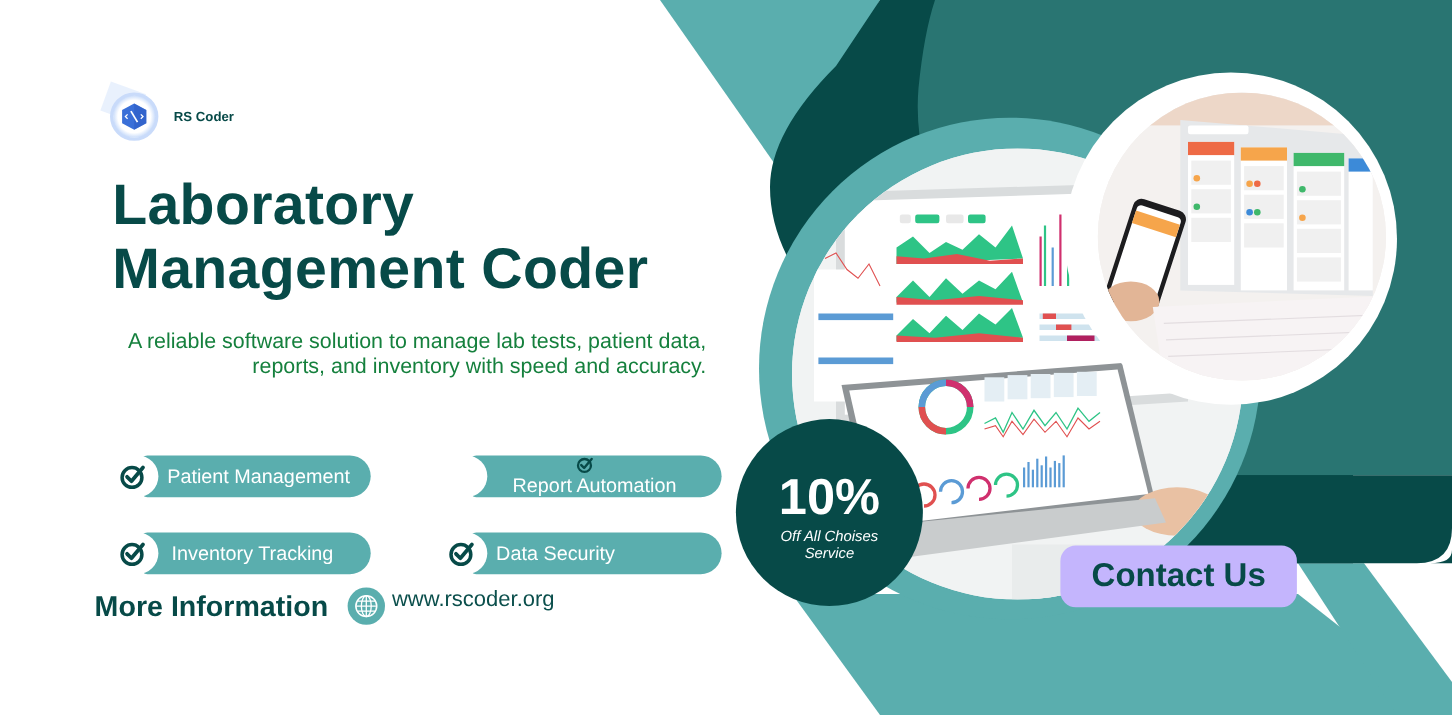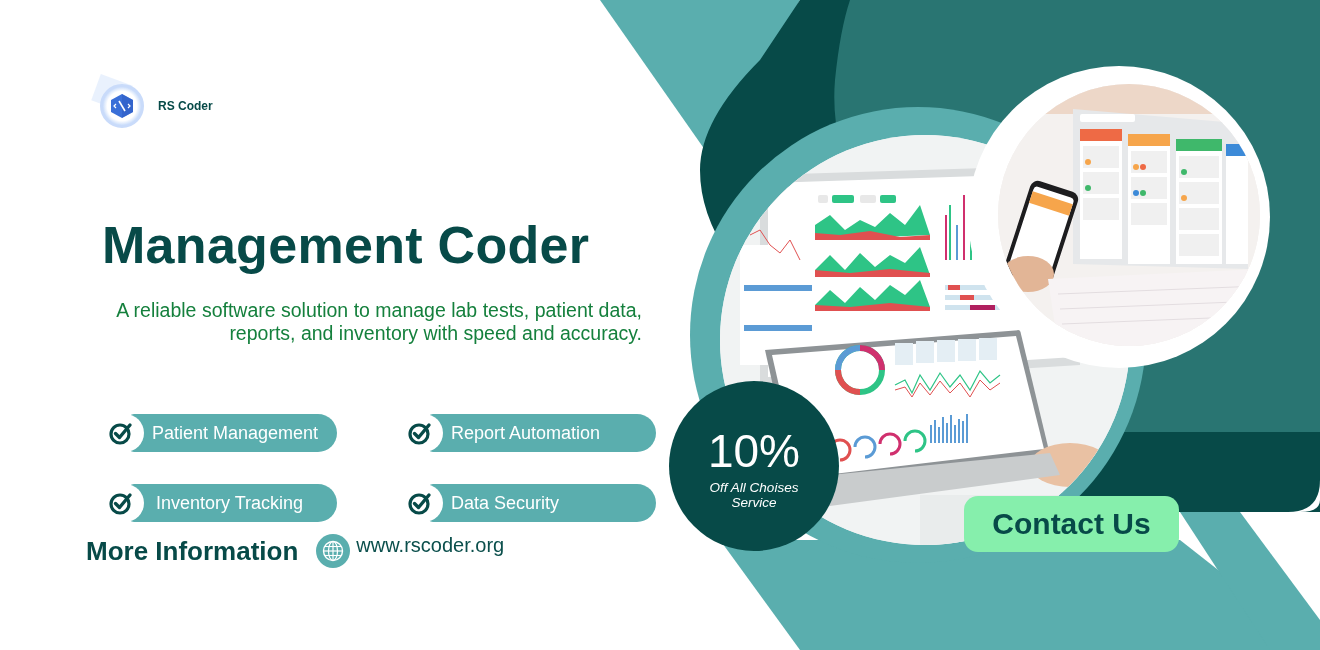--- a/index.html
+++ b/index.html
@@ -17,42 +17,42 @@
   .title { position: absolute; left: 102px; top: 158px; font-size: 52px; line-height: 58px; font-weight: 700; color: #074a48; letter-spacing: 0.3px; z-index: 2; }
   .desc { position: absolute; left: 102px; top: 299px; width: 540px; font-size: 19.5px; line-height: 23px; color: #15803d; z-index: 2; text-align: right; }
 
   .features { position: absolute; left: 108px; top: 414px; display: grid; grid-template-columns: 267px 250px; column-gap: 0; row-gap: 14px; z-index: 2; gap: 32px; }
   .feature { position: relative; display: flex; align-items: center; height: 38px; }
   .feature .pill { position: absolute; left: 20px; right: 0; height: 38px; background: #5aaeae; border-radius: 6px 19px 19px 6px; }
   .feature .pill::before { content: ""; position: absolute; left: -6px; top: 0; width: 22px; height: 38px; background: #ffffff; border-radius: 0 19px 19px 0; }
   .feature .check { position: relative; z-index: 2; width: 26px; height: 26px; }
   .feature .label { position: relative; z-index: 2; margin-left: 18px; font-size: 18px; color: #ffffff; white-space: nowrap; }
   .feature.f1 { width: 229px; }
-  .feature.f2 { width: 249px; }
+  .feature.f2 { width: 249px; flex-direction: column; }
   .feature.f3 { width: 229px; }
   .feature.f4 { width: 249px; }
   .feature.f3 .label { margin-left: 22px; }
   .feature.f2 .label, .feature.f4 .label { margin-left: 18px; }
 
   .more { position: absolute; left: 86px; top: 534px; display: flex; align-items: center; z-index: 2; }
   .more-label { font-size: 26px; font-weight: 700; color: #074a48; }
   .web { display: flex; margin-left: 18px; gap: 6px; }
   .globe { width: 34px; height: 34px; border-radius: 50%; background: #5aaeae; display: flex; align-items: center; justify-content: center; }
   .web-url { font-size: 20px; color: #0b4f4c; }
 
   
   .photo-main { position: absolute; left: 720px; top: 135px; width: 410px; height: 410px; border-radius: 50%; overflow: hidden; z-index: 2; background: #f3f5f5; }
   .photo-small { position: absolute; left: 998px; top: 84px; width: 262px; height: 262px; border-radius: 50%; overflow: hidden; z-index: 4; background: #f3efed; }
   .ring-small { position: absolute; left: 968px; top: 66px; width: 302px; height: 302px; border-radius: 50%; background: #ffffff; z-index: 3; }
 
   .discount { position: absolute; left: 669px; top: 381px; width: 170px; height: 170px; border-radius: 50%; background: #074a48; z-index: 5; display: flex; flex-direction: column; align-items: center; justify-content: center; color: #ffffff; text-align: center; }
-  .discount .pct { font-size: 46px; font-weight: 400; line-height: 46px; margin-top: 6px; }
+  .discount .pct { font-size: 46px; font-weight: 700; line-height: 46px; margin-top: 6px; }
   .discount .sub { font-size: 13.5px; line-height: 15px; margin-top: 6px; font-style: italic; }
 
-  .contact { position: absolute; left: 964px; top: 496px; width: 215px; height: 56px; background: #86efac; border-radius: 14px; z-index: 6; display: flex; align-items: center; justify-content: center; font-size: 30px; font-weight: 700; color: #074a48; cursor: pointer; }
+  .contact { position: absolute; left: 964px; top: 496px; width: 215px; height: 56px; background: #c4b5fd; border-radius: 14px; z-index: 6; display: flex; align-items: center; justify-content: center; font-size: 30px; font-weight: 700; color: #074a48; cursor: pointer; }
 </style>
 </head>
 <body>
 
 <svg class="bg-svg" viewBox="0 0 1320 650" xmlns="http://www.w3.org/2000/svg">
 
   <polygon points="600,0 800,0 712,160" fill="#5aaeae"></polygon>
 
   <polygon points="720,540 1180,540 1320,650 800,650" fill="#5aaeae"></polygon>
   <polygon points="1180,512 1240,512 1320,620 1320,650 1270,650" fill="#5aaeae"></polygon>
@@ -73,21 +73,21 @@
       <polygon points="12,1 23,7 23,19 12,25" fill="#2f5ec4" opacity=".6"></polygon>
       <line x1="9" y1="8" x2="15" y2="18" stroke="#fff" stroke-width="1.6"></line>
       <polyline points="6,11 4,13 6,15" fill="none" stroke="#fff" stroke-width="1.2"></polyline>
       <polyline points="18,11 20,13 18,15" fill="none" stroke="#fff" stroke-width="1.2"></polyline>
     </svg>
   </div>
   <span class="logo-name">RS Coder</span>
 </div>
 
 <h1 class="title">
-  <br>
+  <span>Laboratory</span><br>
   <span>Management Coder</span>
 </h1>
 
 <p class="desc">A reliable software solution to manage lab tests, patient data, reports, and inventory with speed and accuracy.</p>
 
 <div class="features">
   <div class="feature f1">
     <div class="pill"></div>
     <svg class="check" viewBox="0 0 26 26">
       <circle cx="12" cy="14" r="9" fill="none" stroke="#074a48" stroke-width="3.2"></circle>

